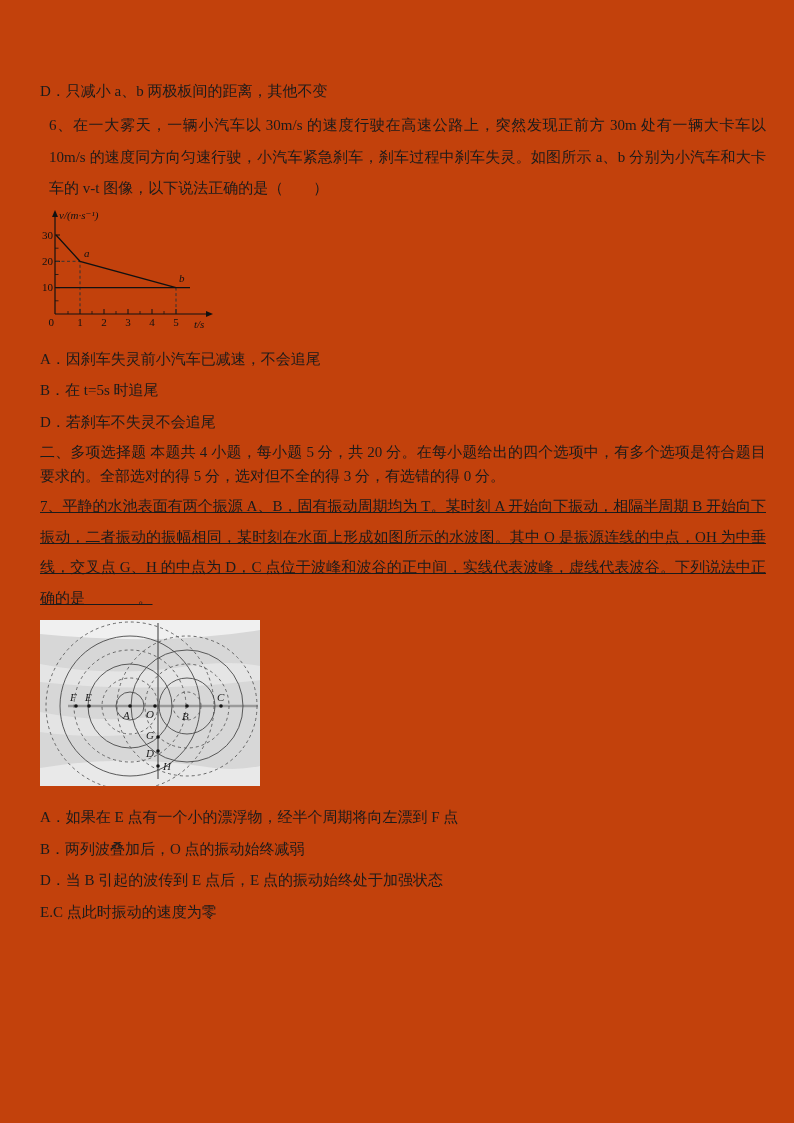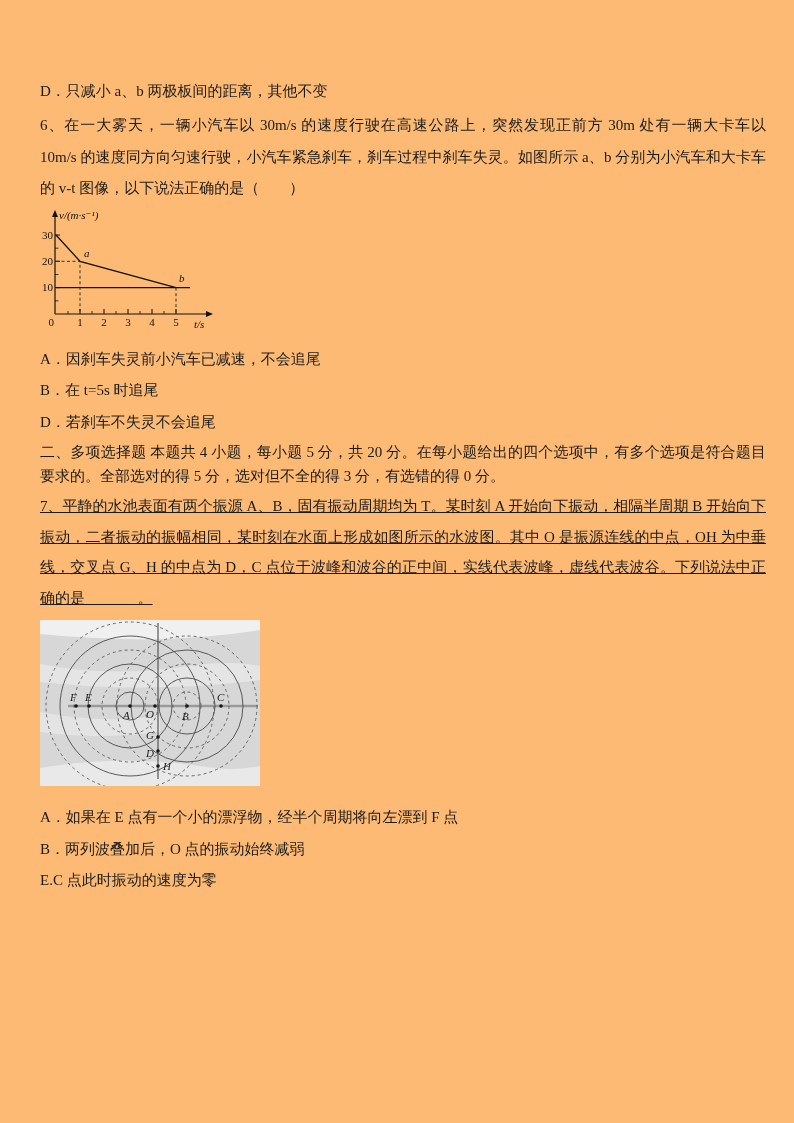--- a/index.html
+++ b/index.html
@@ -1,25 +1,25 @@
 <!DOCTYPE html>
 <html><head>
 <meta charset="utf-8">
 <style>
   html,body{margin:0;padding:0;background:#ffffff;}
   body{width:794px;height:1123px;position:relative;overflow:hidden;
        font-family:"Liberation Serif","DejaVu Serif",serif;color:#1b1b1b;}
   #page{box-sizing:border-box;width:794px;height:1123px;
-        padding:76px 28px 0 40px;background:#fdba74;}
+        padding:76px 28px 0 40px;background:#c2410c;}
   .line{font-size:15px;line-height:31px;white-space:nowrap;}
   .para{font-size:15px;line-height:31.5px;text-align:justify;}
   .q7para{font-size:15px;line-height:30.5px;text-align:justify;margin-top:3px;text-decoration:underline;}
   .opt{font-size:15px;line-height:31.5px;}
   .section-head{font-size:15px;line-height:23.5px;text-align:justify;margin-top:3px;}
-  #q6block{margin-top:3px;}
+  #q6block{margin-top:3px;margin-left:9px;}
   #fig1{margin:3px 0 8px 0;}
   #fig2{margin:7px 0 6px 0;}
   #q7optA{margin-top:12px;}
   #q8block{margin-top:12px;}
   svg text{font-family:"Liberation Serif","DejaVu Serif",serif;}
   .tick-label{font-size:11px;fill:#111;}
   .ital{font-style:italic;}
   .wave-label{font-size:11px;font-style:italic;fill:#1d1d1d;}
 </style>
 </head>
@@ -153,16 +153,17 @@
       <text x="142" y="100" class="wave-label">B</text>
       <text x="177" y="81" class="wave-label">C</text>
       <text x="106" y="119" class="wave-label">G</text>
       <text x="106" y="137" class="wave-label">D</text>
       <text x="123" y="150" class="wave-label">H</text>
     </svg>
   </div>
 
   <div class="opt" id="q7optA">A．如果在 E 点有一个小的漂浮物，经半个周期将向左漂到 F 点</div>
   <div class="opt">B．两列波叠加后，O 点的振动始终减弱</div>
+  <div class="opt">D．当 B 引起的波传到 E 点后，E 点的振动始终处于加强状态</div>
   <div class="opt">E.C 点此时振动的速度为零</div>
 
 
 </div>
 
 </body></html>

